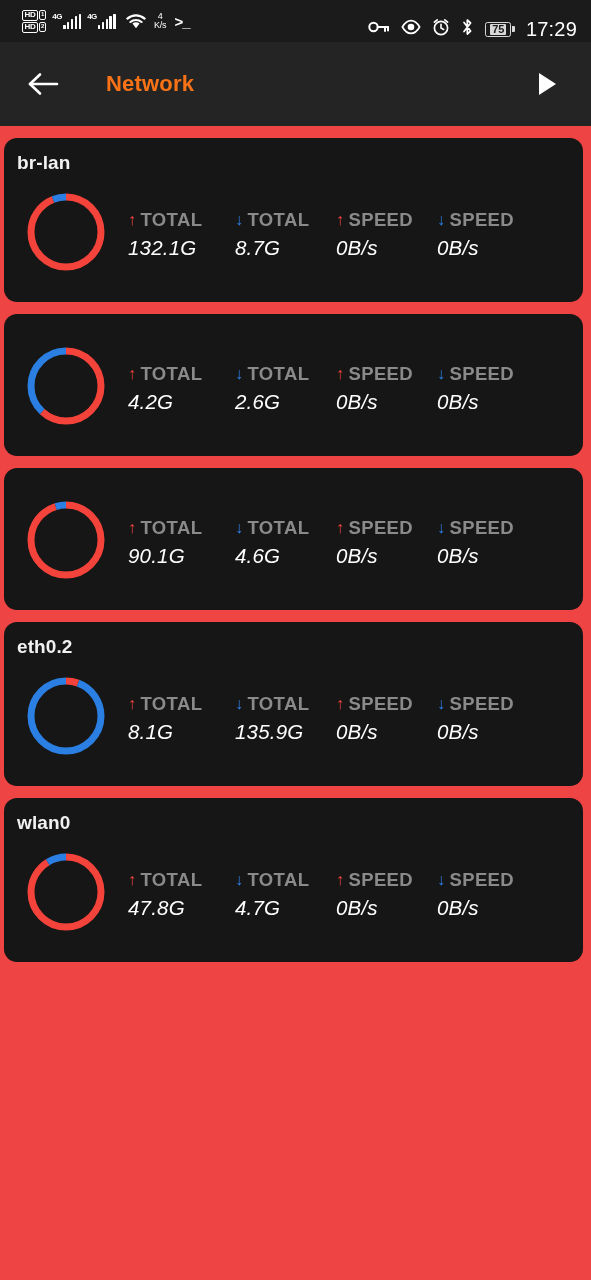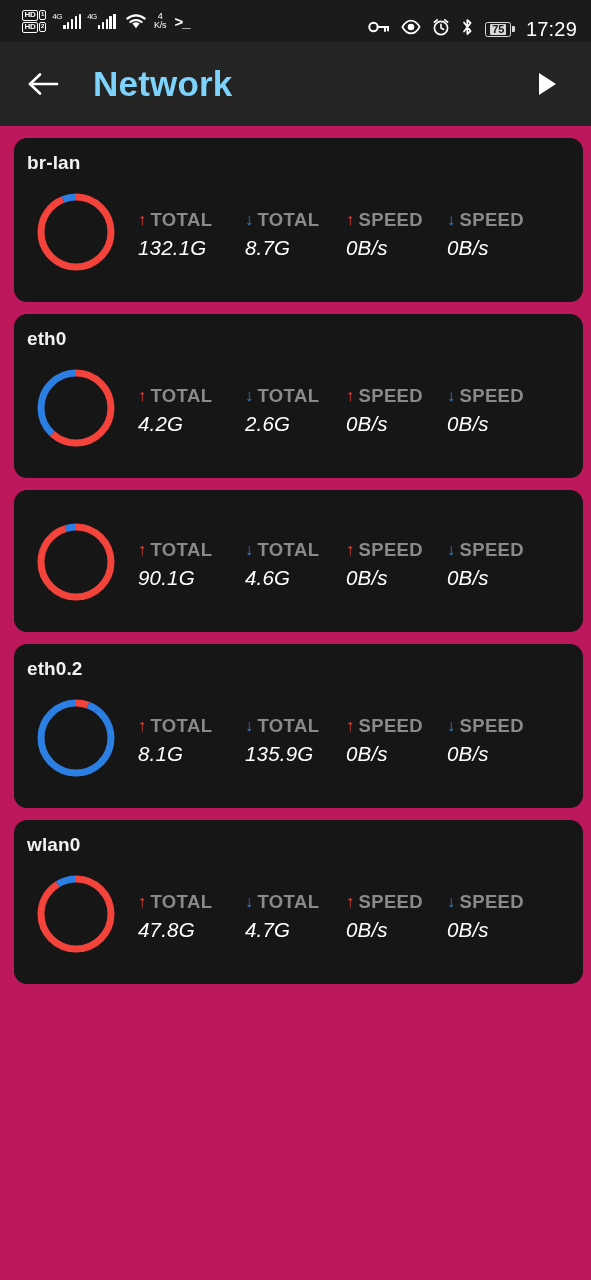--- a/index.html
+++ b/index.html
@@ -30,21 +30,21 @@
   }
   .hd-box {
     border: 1.2px solid #fff; border-radius: 2px;
     padding: 0.5px 1.5px; font-size: 8px; letter-spacing: -0.3px;
   }
   .hd-sub {
     border: 1.2px solid #fff; border-radius: 2px;
     font-size: 6px; padding: 0px 1px; line-height: 1.2;
   }
 
-  .sig-group { display: flex; align-items: flex-end; gap: 1px; }
+  .sig-group { display: flex; align-items: flex-end; gap: 1px; font-weight: bold; }
   .sig-g { font-size: 8px; line-height: 1; margin-bottom: 8px; letter-spacing:-.5px;}
   .bars { display: flex; align-items: flex-end; gap: 1.3px; height: 15px; }
   .bars i { display: block; width: 2.6px; background: #fff; border-radius: .5px;}
   .bars i:nth-child(1){height:4px}
   .bars i:nth-child(2){height:7px}
   .bars i:nth-child(3){height:10px}
   .bars i:nth-child(4){height:13px}
   .bars i:nth-child(5){height:15px}
 
   .netspeed {
@@ -73,35 +73,35 @@
   
   .appbar {
     height: 84px; width: 100%;
     background: #242424;
     display: flex; align-items: center;
     padding: 0 22px;
     position: relative;
   }
   .back-arrow { width: 42px; height: 42px; display:flex; align-items:center; justify-content:center; cursor:pointer;}
   .title {
-    color: #7dd3fc; font-size: 35px; font-weight: 600;
-    margin-left: 29px; letter-spacing: 0.2px;
+    color: #f97316; font-size: 22px; font-weight: 600;
+    margin-left: 42px; letter-spacing: 0.2px;
   }
   .play-btn {
     position: absolute; right: 24px; top: 50%; transform: translateY(-50%);
     width: 40px; height: 40px; display:flex; align-items:center; justify-content:center;
     cursor: pointer;
   }
 
   
   .content {
     position: absolute;
     top: 126px; left: 0; right: 0; bottom: 0;
-    background: #be185d;
-    padding: 12px 8px 0 14px;
+    background: #ef4444;
+    padding: 12px 8px 0 4px;
   }
   .card {
     background: #161616;
     border-radius: 13px;
     margin-bottom: 12px;
     padding: 14px 0 0 0;
     position: relative;
   }
   .card-title {
     color: #f1f1f1; font-size: 19px; font-weight: bold;
@@ -288,21 +288,20 @@
             <span>SPEED</span>
           </div>
           <div class="stat-value">0B/s</div>
         </div>
       </div>
     </div>
     <div class="card-pad"></div>
   </div>
 
   <div class="card">
-    <div class="card-title">eth0</div>
     <div class="card-body">
       <div class="donut-wrap">
         <svg class="donut" width="84" height="84" viewBox="0 0 84 84">
           <circle cx="42" cy="42" r="35" fill="none" stroke="#f4433a" stroke-width="7" stroke-dasharray="135.90529819429446 84.00618755699105" stroke-dashoffset="0" transform="rotate(-90 42 42)"></circle>
           <circle cx="42" cy="42" r="35" fill="none" stroke="#2b7fe3" stroke-width="7" stroke-dasharray="84.00618755699107 135.90529819429446" stroke-dashoffset="84.00618755699107" transform="rotate(-90 42 42)"></circle>
         </svg>
       </div>
       <div class="stats">
         <div class="stat c0">
           <div class="stat-label">

